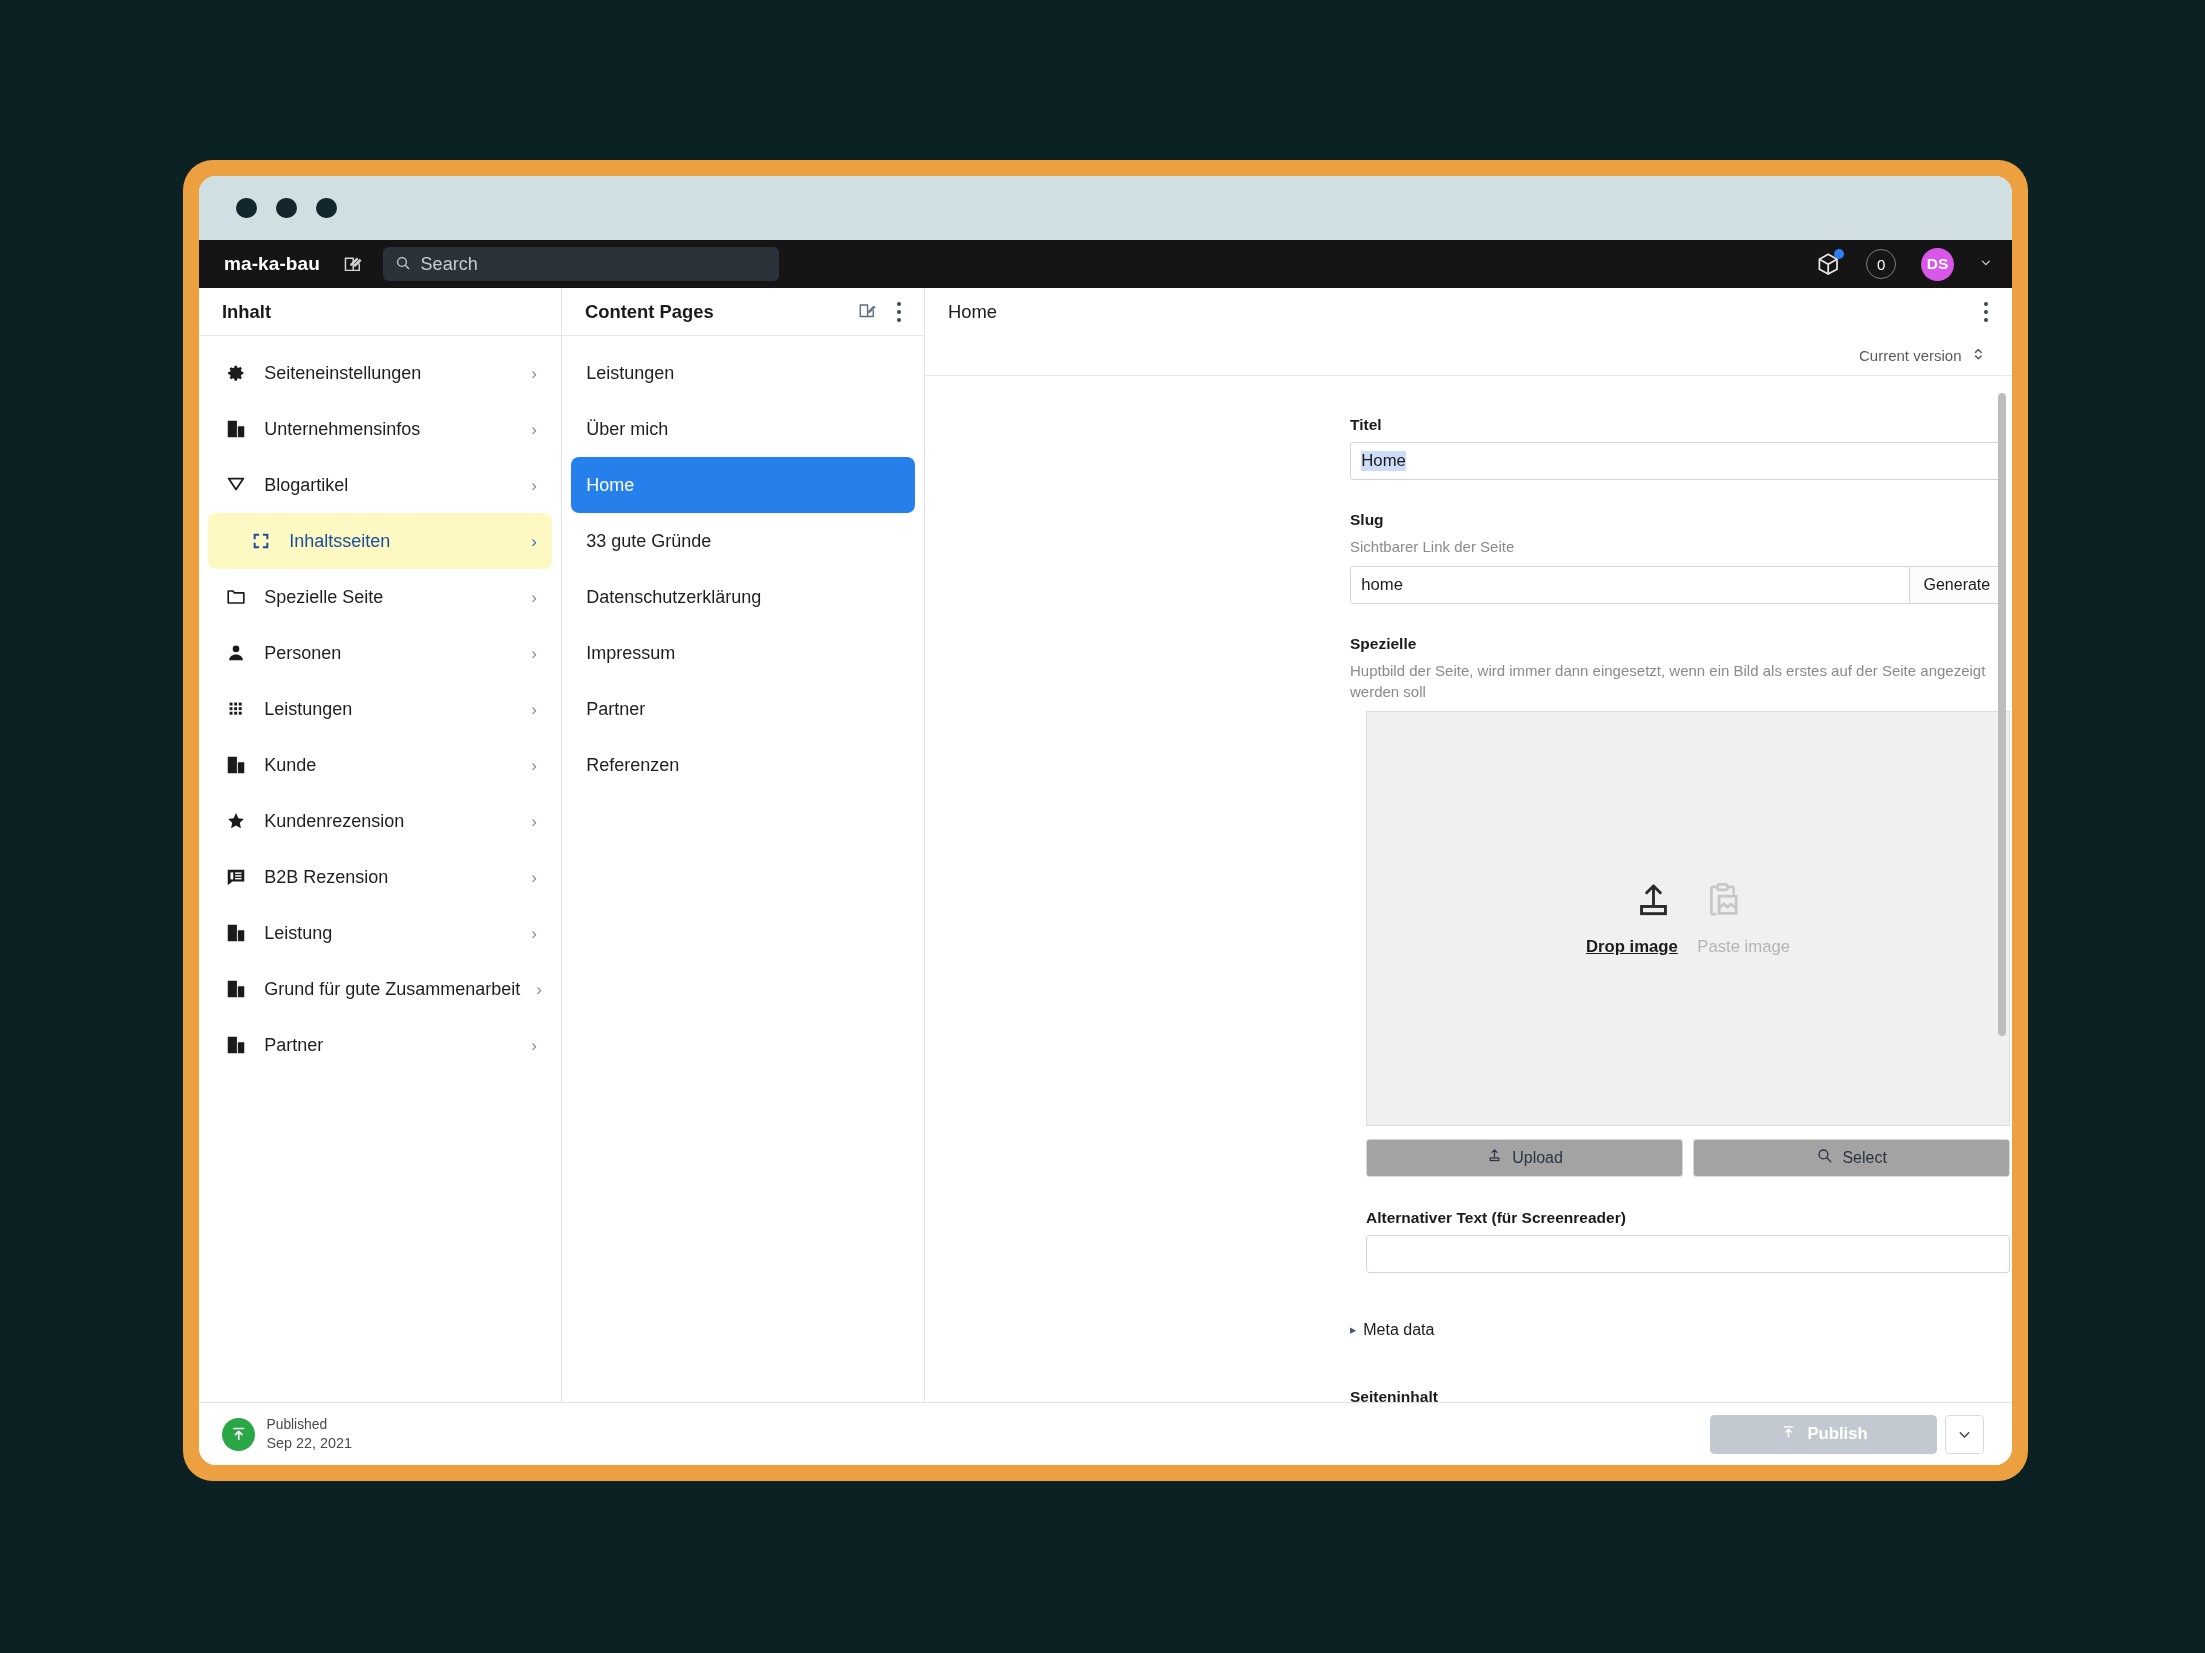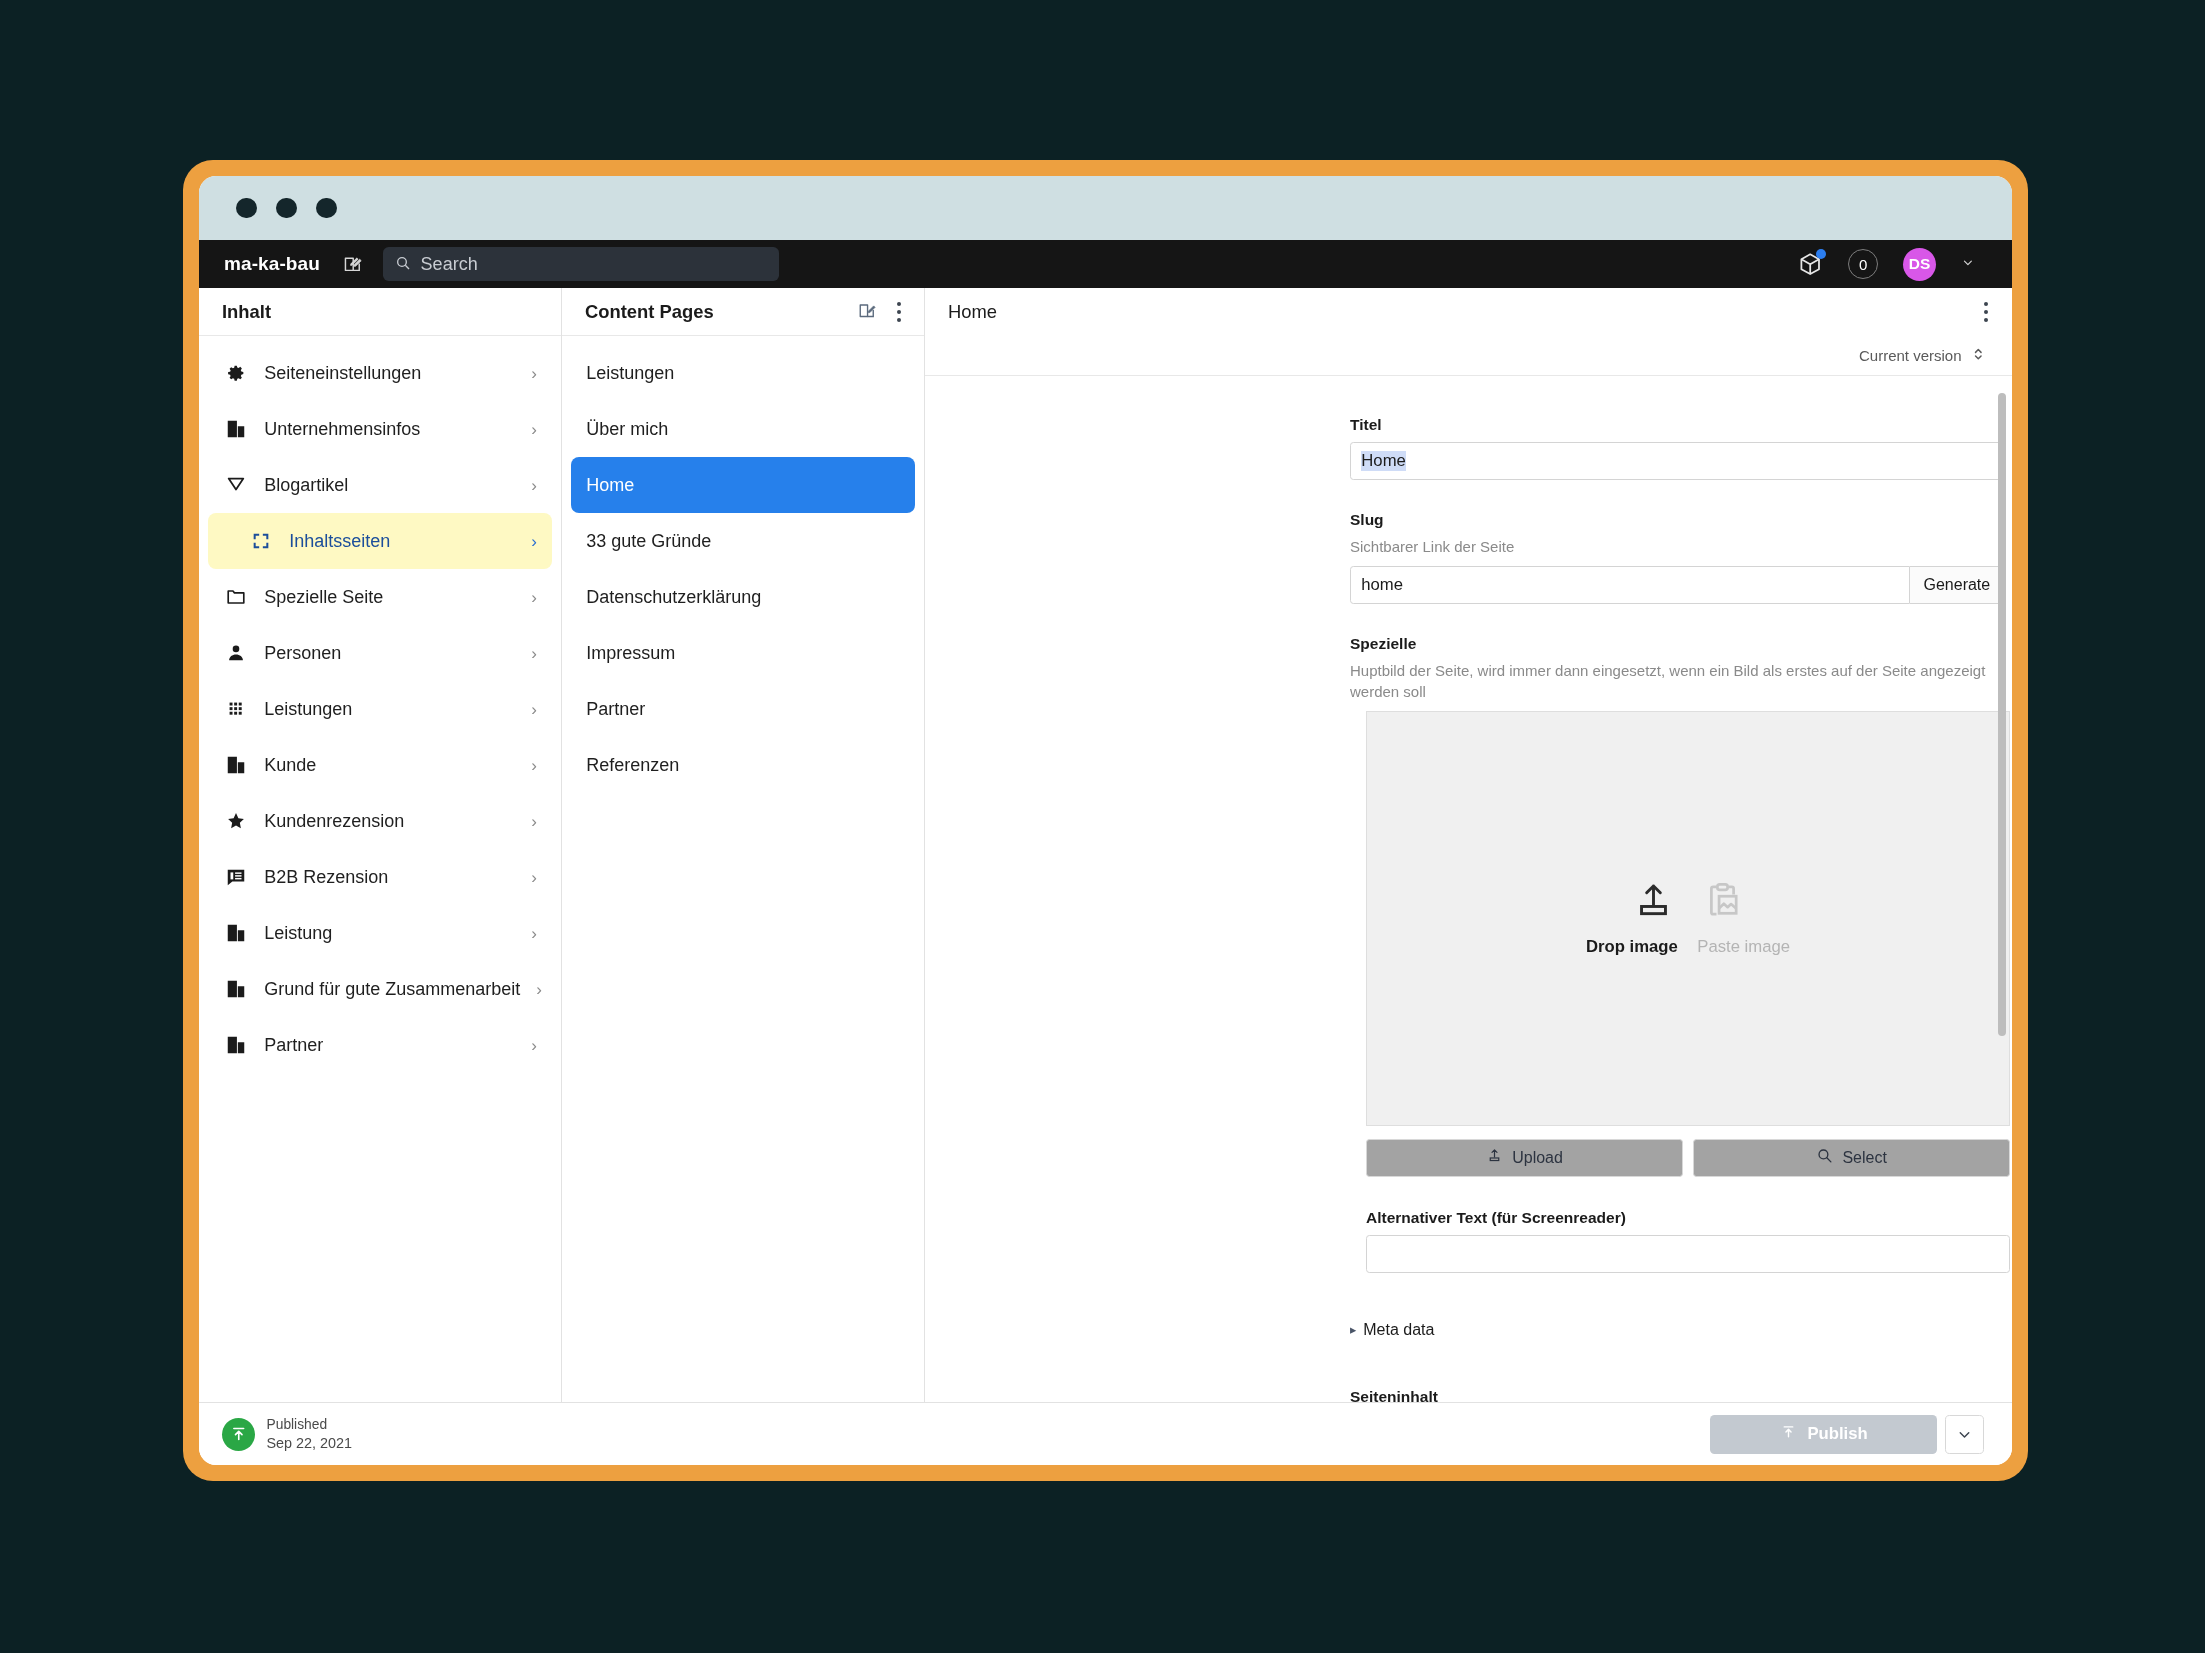--- a/index.html
+++ b/index.html
@@ -43,21 +43,21 @@
     border-radius: 50%;
     background: #14262b;
   }
 
   
   #appbar {
     height: 48px;
     background: #151515;
     display: flex;
     align-items: center;
-    padding: 0 29px 0 25px;
+    padding: 0 11px 0 25px;
     flex: none;
   }
   #brand {
     color: #ffffff;
     font-size: 19px;
     font-weight: bold;
     letter-spacing: 0.1px;
   }
   #compose-icon {
     margin-left: 19.5px;
@@ -294,20 +294,21 @@
   }
   #dz-labels {
     display: flex;
     gap: 19.5px;
     align-items: baseline;
   }
   #dz-drop-label {
     font-size: 16.7px;
     font-weight: bold;
     color: #1b1b1b;
+    text-decoration: underline;
   }
   #dz-paste-label {
     font-size: 16.7px;
     color: #b4b4b4;
   }
   #img-buttons {
     display: flex;
     gap: 10.3px;
     margin-top: 12.6px;
   }

